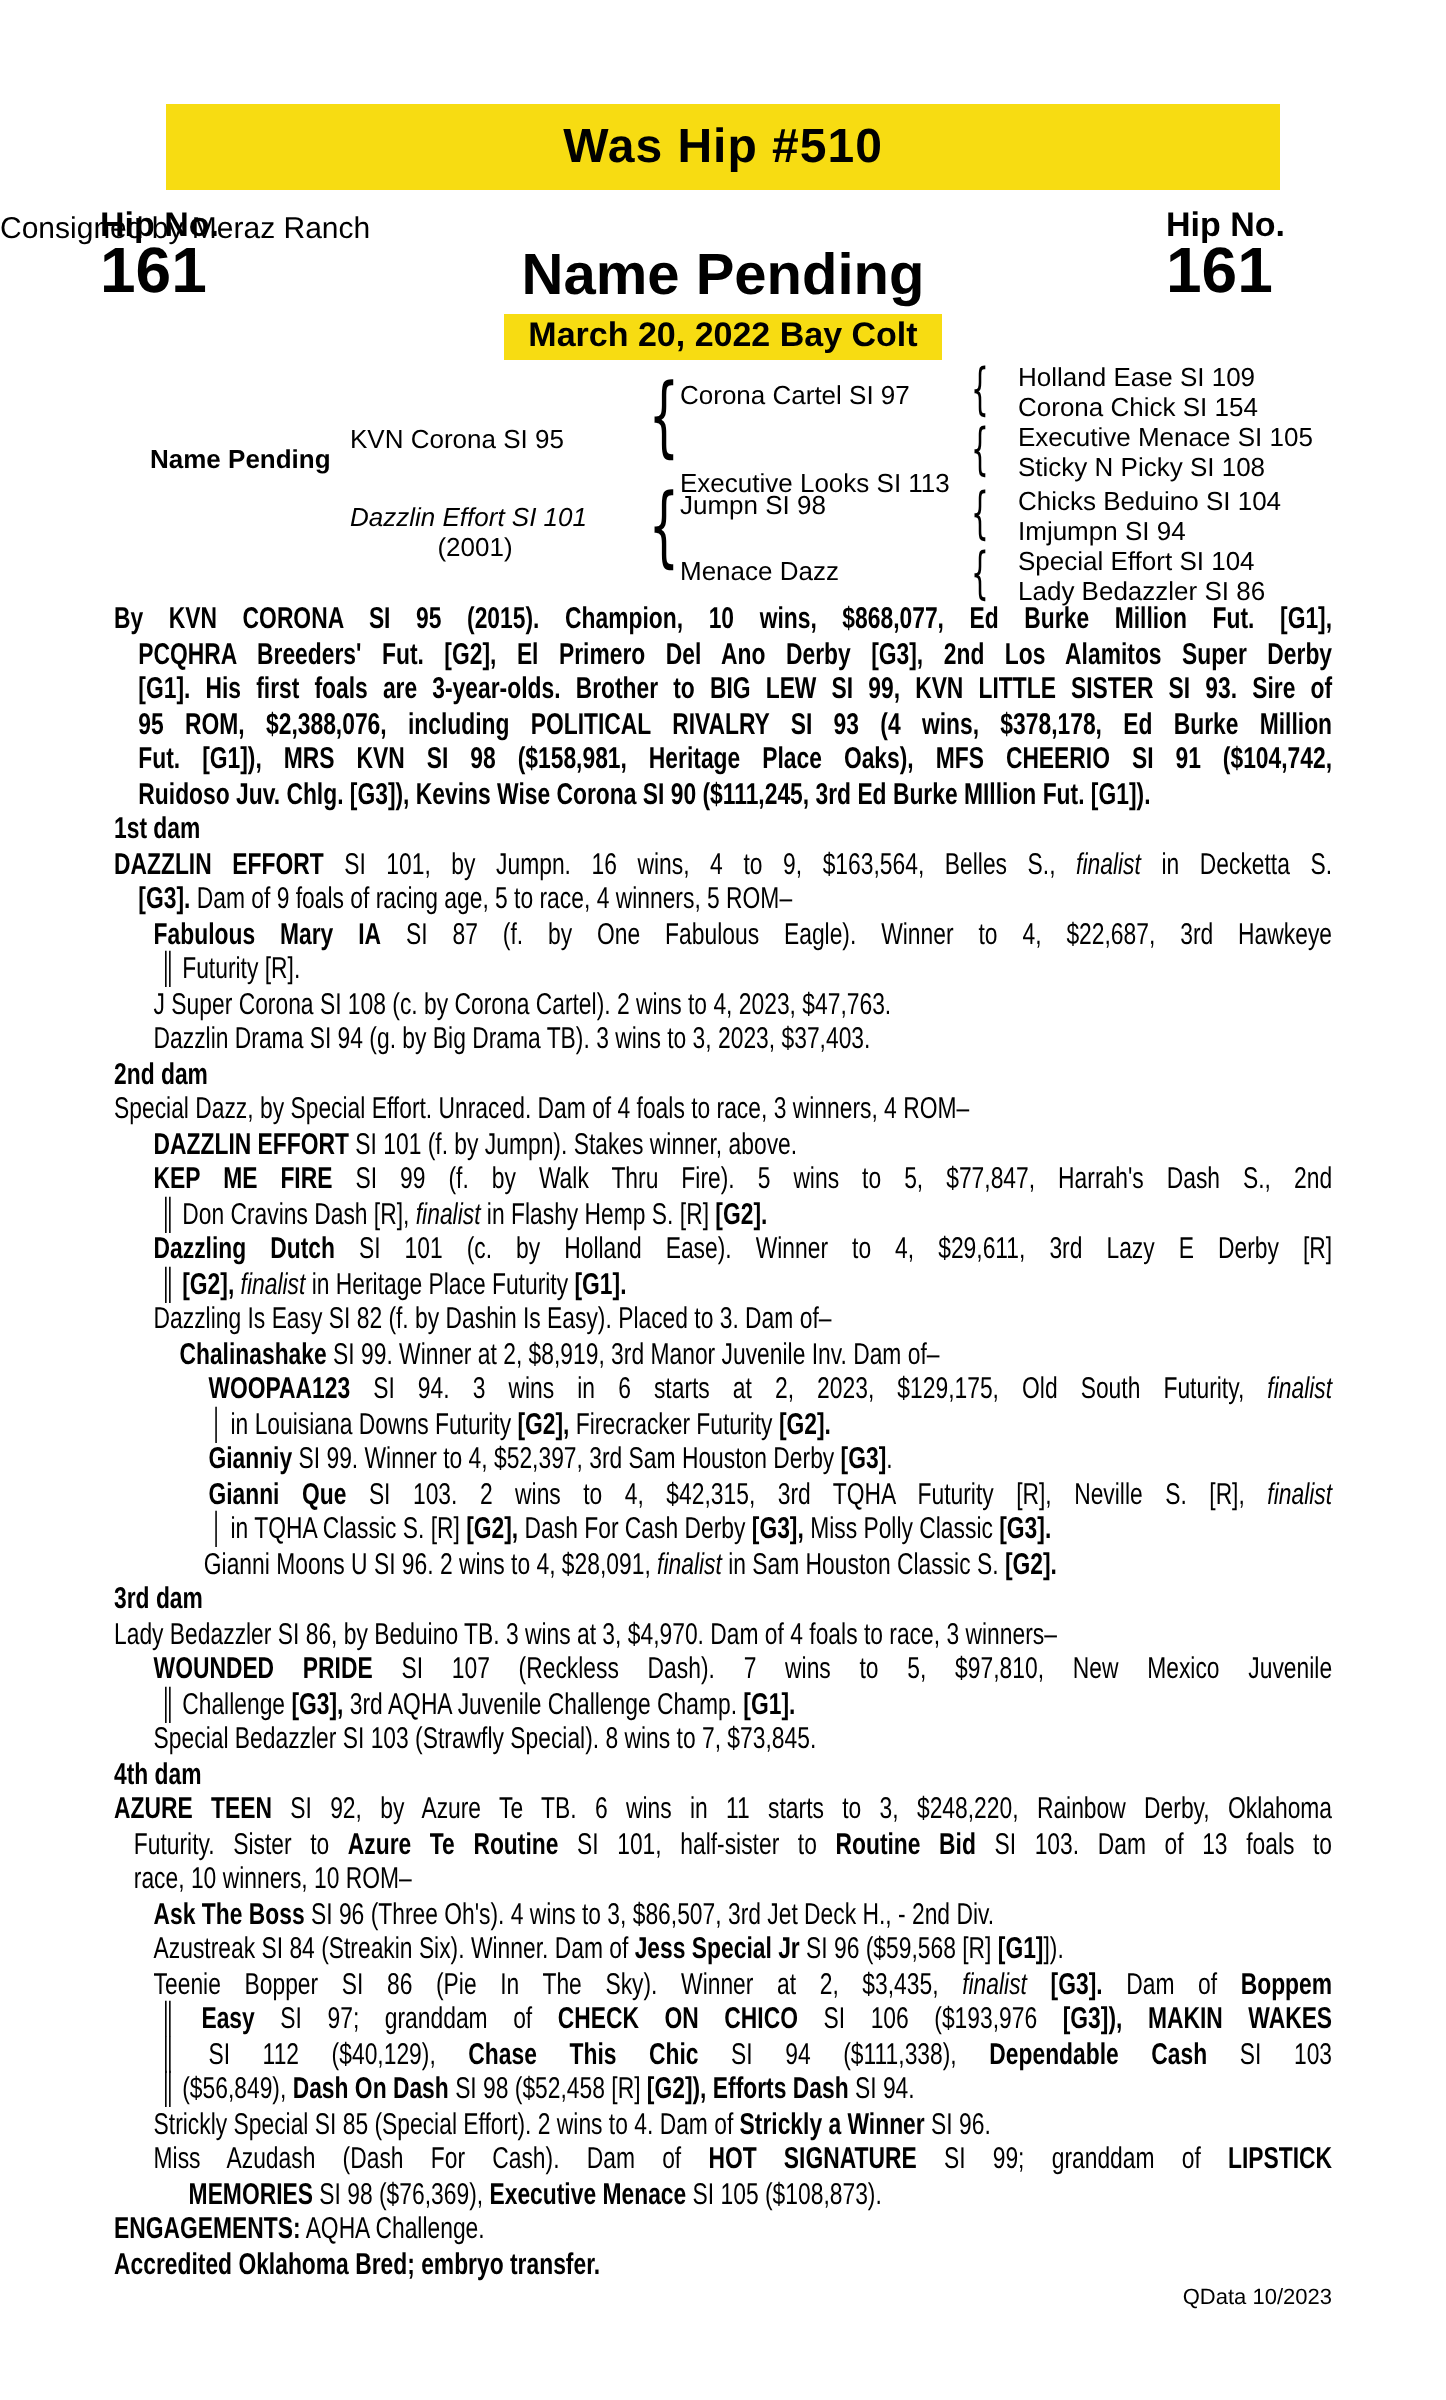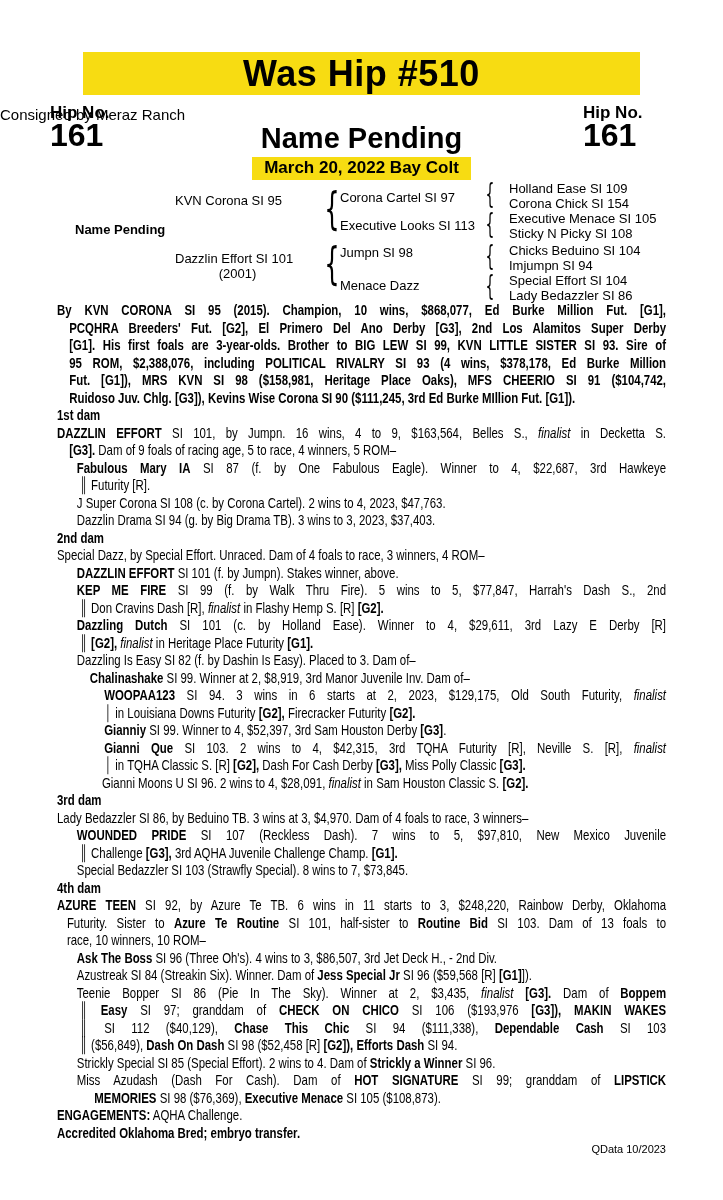--- a/index.html
+++ b/index.html
@@ -9,44 +9,44 @@
     font-family:"Liberation Sans","DejaVu Sans",sans-serif; color:#000;
     overflow:hidden;
   }
   
   .banner {
     position:absolute; left:83px; top:52px; width:557px; height:43px;
     background:var(--hl,#f7dc12);
     display:flex; align-items:center; justify-content:center;
     font-weight:bold; white-space:nowrap;
   }
-  .banner .t-main { font-size:36px; letter-spacing:0.5px; }
+  .banner .t-main { font-size:24px; letter-spacing:0.5px; }
   .banner .t-sub  { font-size:25px; margin-left:9px; letter-spacing:0.5px; }
   
   .hip-block { position:absolute; top:104px; width:90px; }
   .hip-block.left  { left:50px; }
   .hip-block.right { right:50px; }
   .hip-label  { font-weight:bold; font-size:17px; line-height:18px; }
   .hip-number { font-weight:bold; font-size:32px; line-height:26px; }
   .consignor  { position:absolute; left:0; top:106px; width:723px; text-align:left; font-size:15px; }
   .horse-name { position:absolute; left:0; top:122px; width:723px; text-align:center; font-weight:bold; font-size:29px; }
   .date-row   { position:absolute; left:0; top:157px; width:723px; text-align:center; }
   .date-box   {
     display:inline-block; background:var(--hl,#f7dc12); color:#000;
     font-weight:bold; font-size:17px; padding:1px 12px 2px 12px;
   }
   
   .pedigree { position:absolute; left:0; top:178px; width:723px; height:125px; font-size:13px; }
   .ped-item { position:absolute; white-space:nowrap; line-height:15px; }
   .ped-subject { left:75px; top:44px; font-weight:bold; }
-  .ped-sire { left:175px; top:15px; }
-  .ped-dam  { left:175px; top:73px; }
+  .ped-sire { left:175px; top:34px; }
+  .ped-dam  { left:175px; top:73px;font-style:italic; }
   .ped-dam-year { left:175px; top:88px; width:125px; text-align:center; }
   .ped-g2a-1 { left:340px; top:12px; }
-  .ped-g2a-2 { left:340px; top:40px; }
+  .ped-g2a-2 { left:340px; top:56px; }
   .ped-g2b-1 { left:340px; top:67px; }
   .ped-g2b-2 { left:340px; top:100px; }
   .brace { position:absolute; font-family:"DejaVu Sans",sans-serif; font-weight:normal; transform:scaleX(0.55); transform-origin:center; color:#000; }
   .brace-g2a { left:318px; top:8px;  font-size:44px; line-height:46px; }
   .brace-g2b { left:318px; top:63px; font-size:44px; line-height:46px; }
   .g3 { position:absolute; left:490px; top:0; }
   .g3pair { position:absolute; left:0; width:230px; }
   .g3line { line-height:15px; white-space:nowrap;margin-left:19px; }
   .g3brace { position:absolute; left:-9px; top:-2px; font-family:"DejaVu Sans",sans-serif; font-size:28px; line-height:32px; transform:scaleX(0.5); transform-origin:center; }
   

